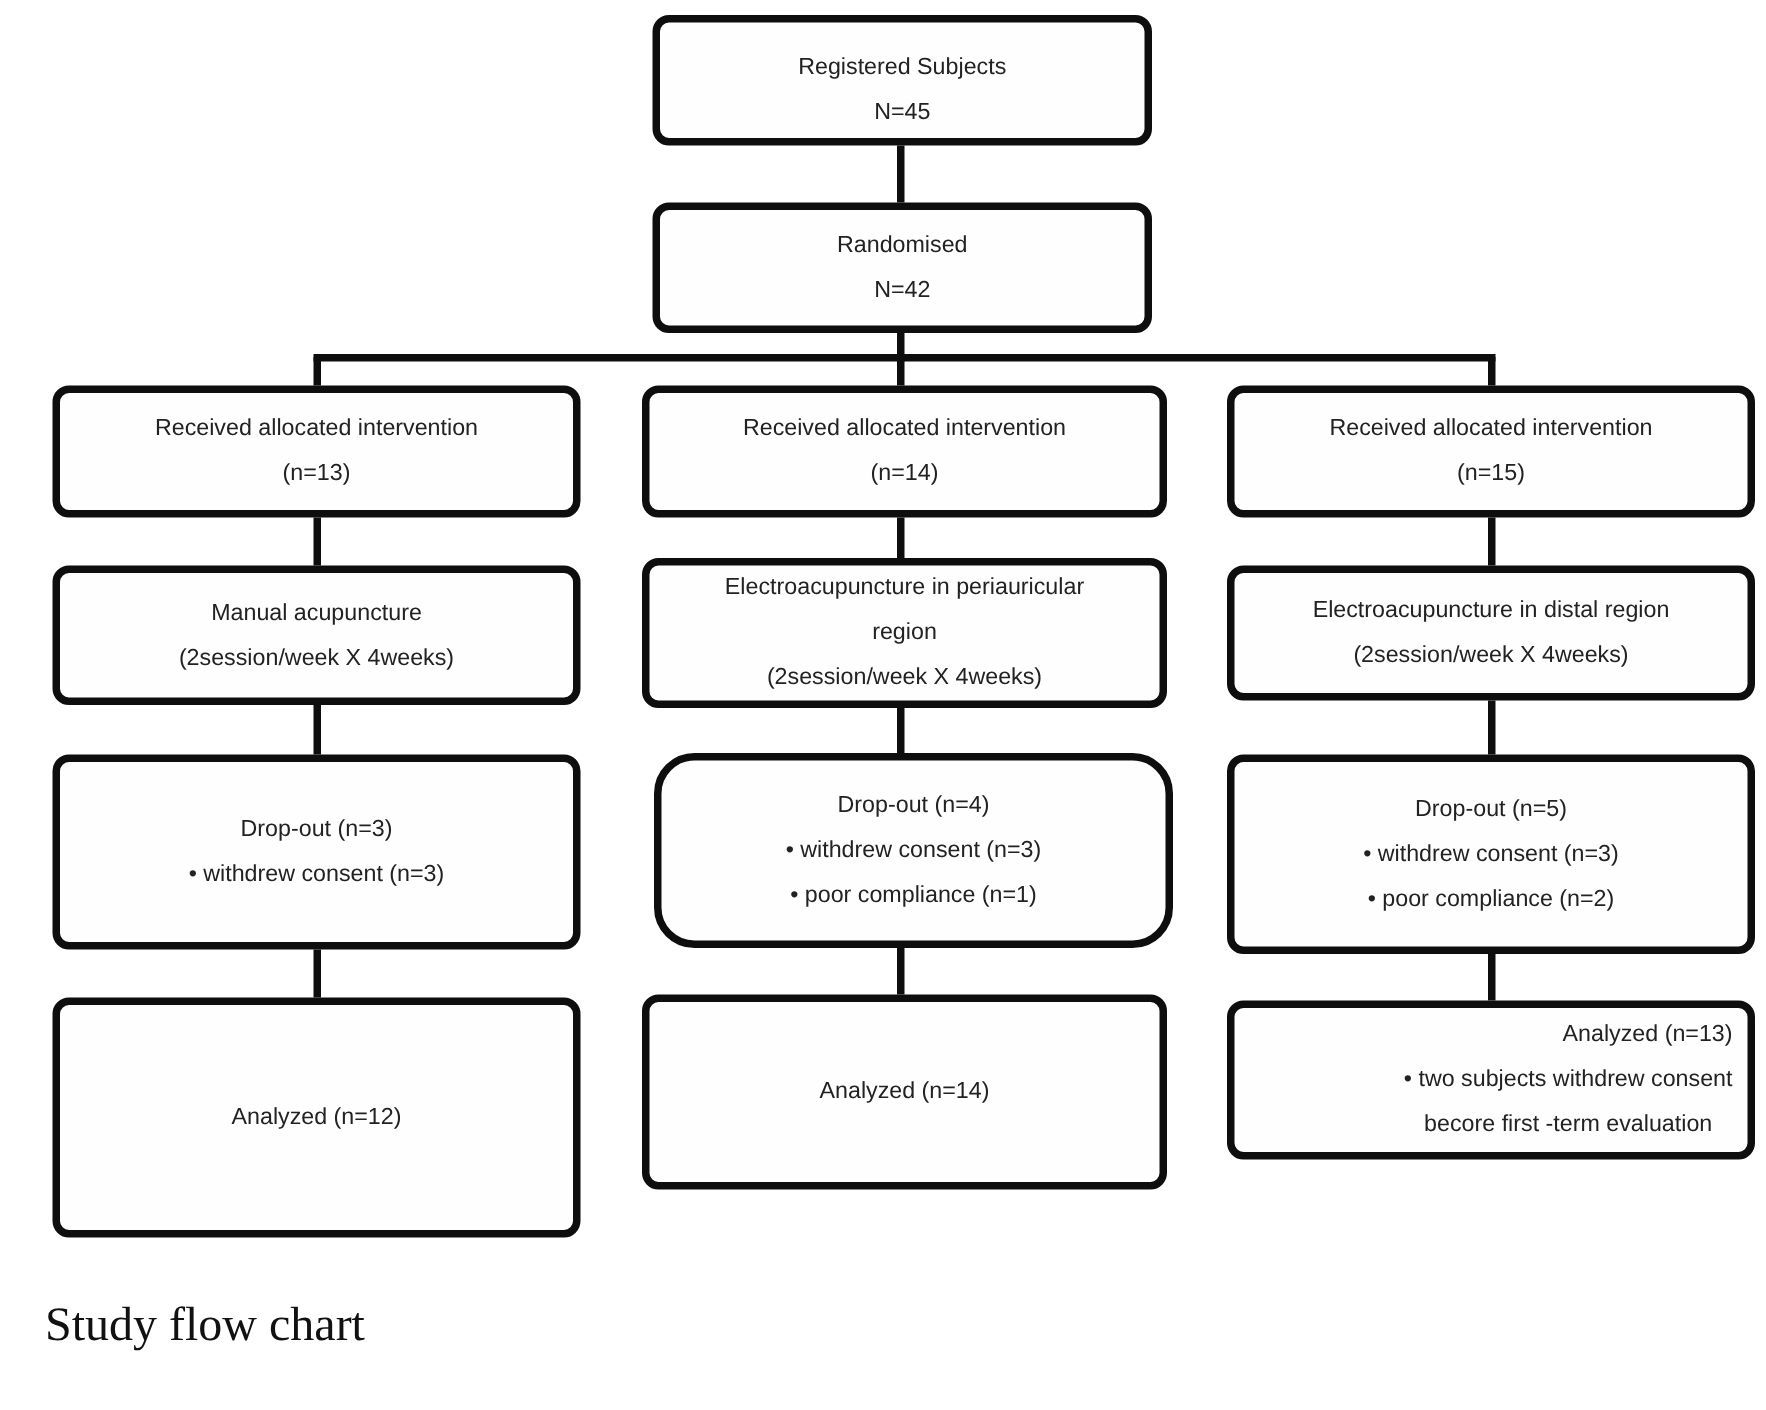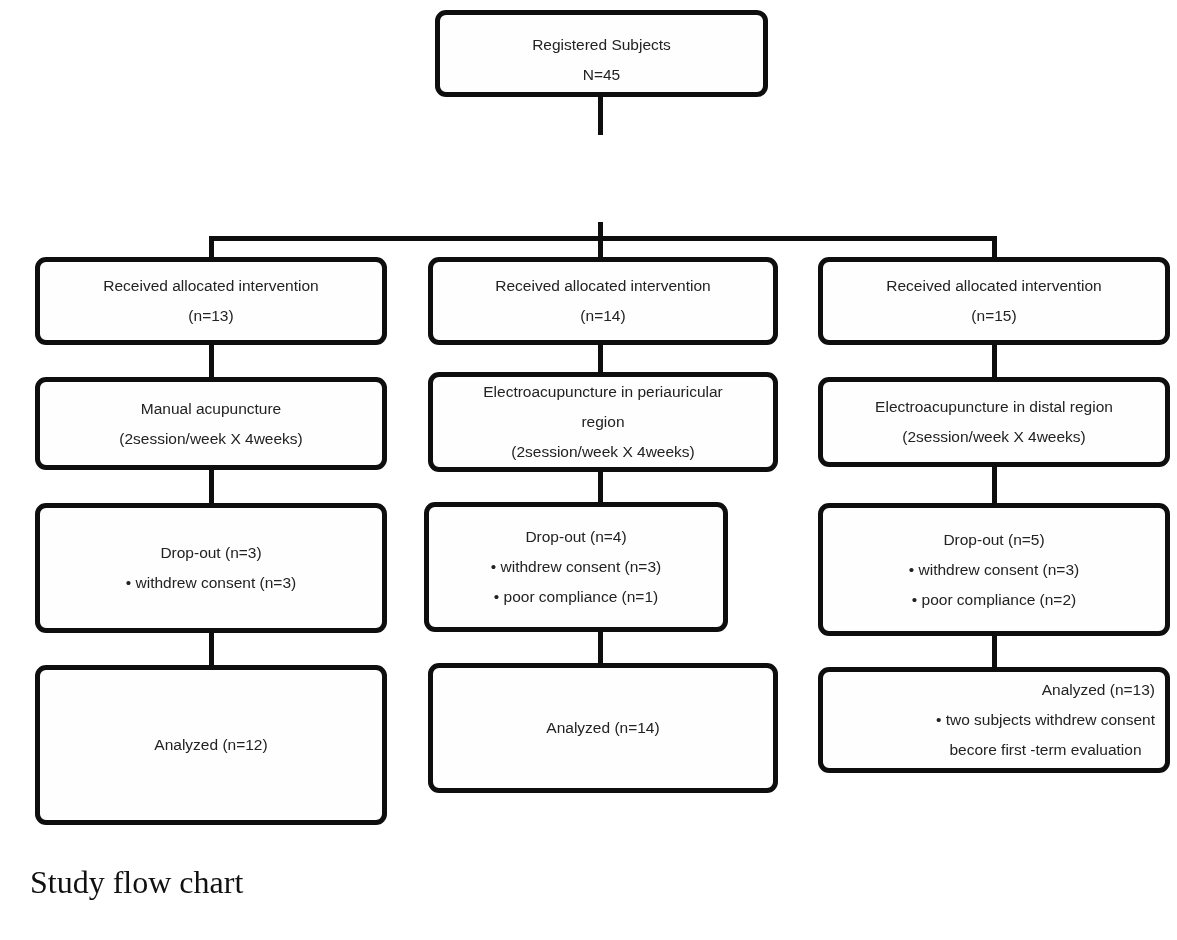--- a/index.html
+++ b/index.html
@@ -52,20 +52,24 @@
 </head>
 <body>
 
 <div id="canvas">
 
   <div class="box" style="left:435px; top:10px; width:333px; height:87px;justify-content:flex-end;">
     <div class="box-title">Registered Subjects
 N=45</div>
   </div>
 
+  <div class="box" style="left:435px; top:135px; width:333px; height:87px;">
+    <div class="box-title">Randomised
+N=42</div>
+  </div>
 
   <div class="conn" style="left:598px; top:97px;  width:5px; height:38px;"></div>
   <div class="conn" style="left:598px; top:222px; width:5px; height:19px;"></div>
   <div class="conn" style="left:209px; top:236px; width:788px; height:5px;"></div>
   <div class="conn" style="left:209px; top:238px; width:5px; height:19px;"></div>
   <div class="conn" style="left:598px; top:238px; width:5px; height:19px;"></div>
   <div class="conn" style="left:992px; top:238px; width:5px; height:19px;"></div>
 
   <div class="box" style="left:35px; top:257px; width:352px; height:88px;">
     <div class="box-title">Received allocated intervention
@@ -95,21 +99,21 @@
   </div>
   <div class="conn" style="left:598px; top:345px; width:5px; height:27px;"></div>
 
   <div class="box" style="left:428px; top:372px; width:350px; height:100px;">
     <div class="box-title">Electroacupuncture in periauricular
 region
 (2session/week X 4weeks)</div>
   </div>
   <div class="conn" style="left:598px; top:472px; width:5px; height:30px;"></div>
 
-  <div class="box" style="left:424px; top:502px; width:304px; height:130px;">
+  <div class="box" style="left:436px; top:502px; width:346px; height:130px;border-radius:27px;">
     <div class="box-title">Drop-out (n=4)</div>
     <div class="box-bullets">• withdrew consent (n=3)
 • poor compliance (n=1)</div>
   </div>
   <div class="conn" style="left:598px; top:632px; width:5px; height:31px;"></div>
 
   <div class="box" style="left:428px; top:663px; width:350px; height:130px;">
     <div class="box-title">Analyzed (n=14)</div>
   </div>
 

